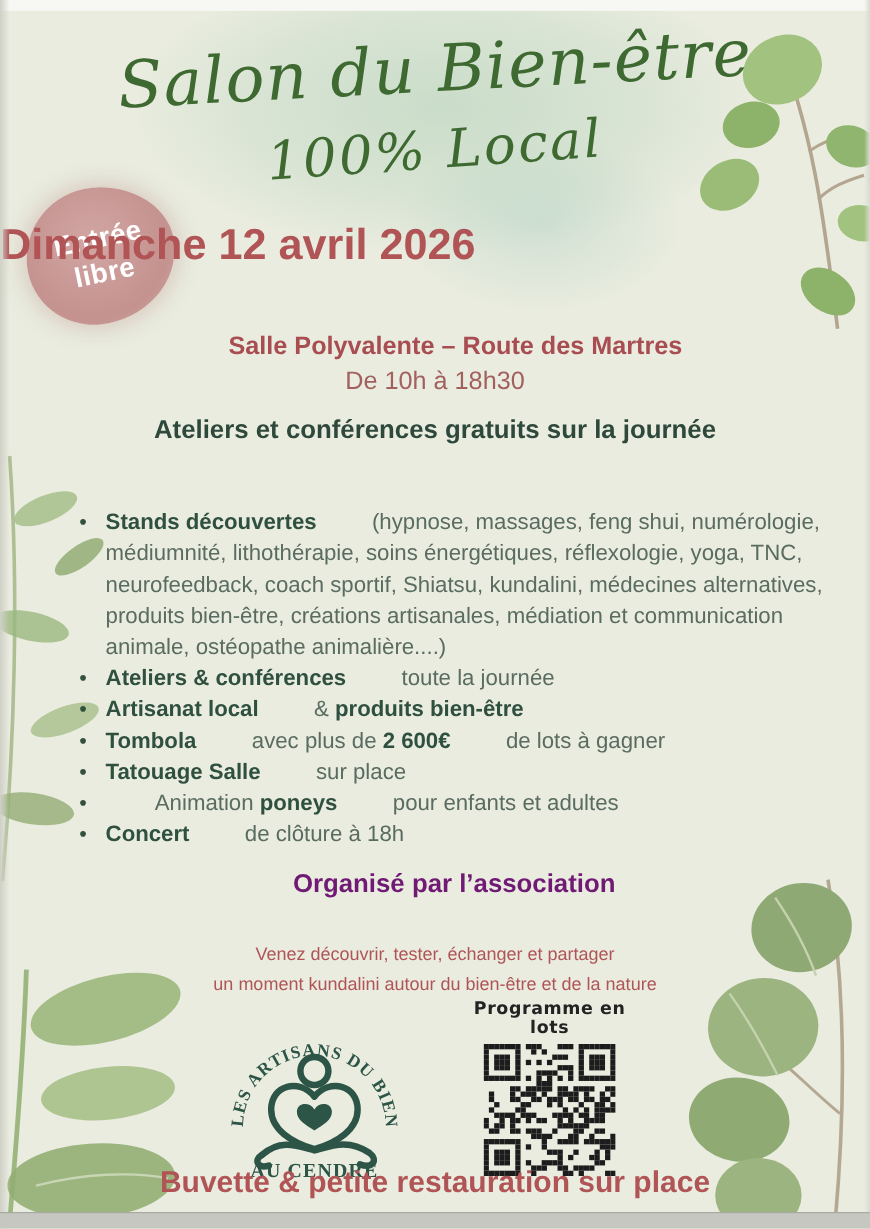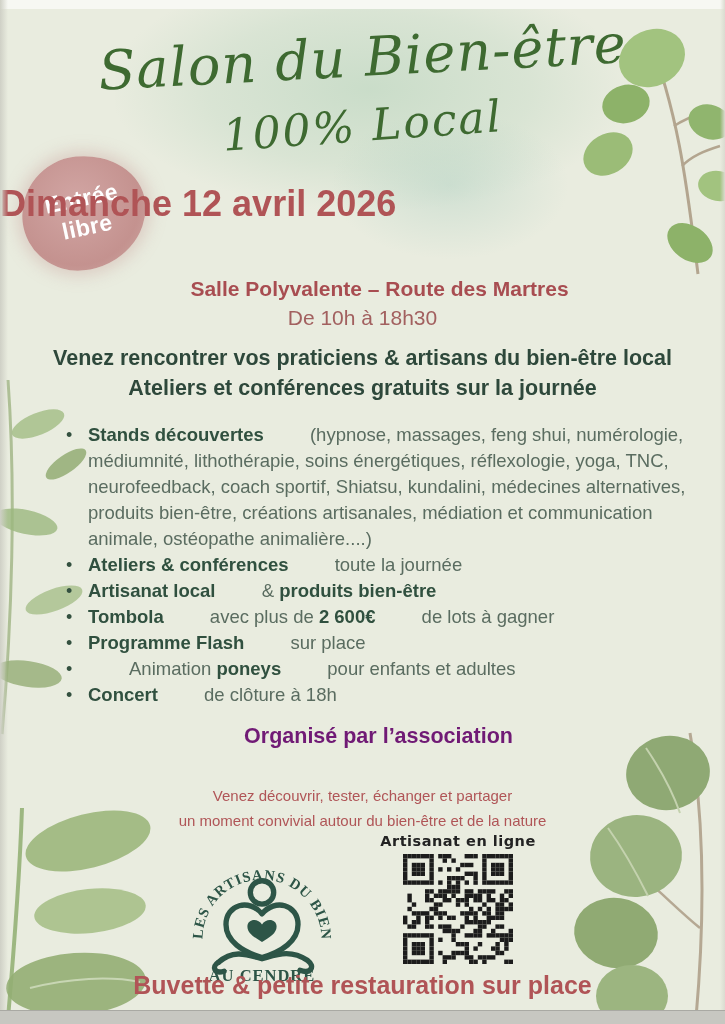--- a/index.html
+++ b/index.html
@@ -125,59 +125,58 @@
       <div>Entrée</div>
       <div>libre</div>
     </div>
   </div>
 
   <div class="date">Dimanche 12 avril 2026</div>
   <div class="venue">Salle Polyvalente – Route des Martres</div>
   <div class="hours">De 10h à 18h30</div>
 
   <div class="headline">
-    <div>Venez rencontrer vos praticiens &amp; artisans du bien-être local</div>
     <div>Ateliers et conférences gratuits sur la journée</div>
   </div>
 
   <ul class="bullets">
       <li><span class="dot">•</span><span class="b">Stands découvertes </span><span class="r">(hypnose, massages, feng shui, numérologie, médiumnité, lithothérapie, soins énergétiques, réflexologie, yoga, TNC, neurofeedback, coach sportif, Shiatsu, kundalini, médecines alternatives, produits bien-être, créations artisanales, médiation et communication animale, ostéopathe animalière....)</span></li>
       <li><span class="dot">•</span><span class="b">Ateliers &amp; conférences </span><span class="r">toute la journée</span></li>
       <li><span class="dot">•</span><span class="b">Artisanat local </span><span class="r">&amp; </span><span class="b">produits bien-être</span></li>
       <li><span class="dot">•</span><span class="b">Tombola </span><span class="r">avec plus de </span><span class="b">2 600€ </span><span class="r">de lots à gagner</span></li>
-      <li><span class="dot">•</span><span class="b">Programme Flash </span><span class="r">sur place</span></li>
+      <li><span class="dot">•</span><span class="b">Tatouage Salle </span><span class="r">sur place</span></li>
       <li><span class="dot">•</span><span class="r">Animation </span><span class="b"> poneys </span><span class="r">pour enfants et adultes</span></li>
       <li><span class="dot">•</span><span class="b">Concert </span><span class="r">de clôture à 18h</span></li>
     </ul>
 
   <div class="organizer">
     <div>Organisé par l’association</div>
   </div>
   <div class="invite">
     <div>Venez découvrir, tester, échanger et partager</div>
-    <div>un moment convivial autour du bien-être et de la nature</div>
+    <div>un moment kundalini autour du bien-être et de la nature</div>
   </div>
 
   <svg class="logo" viewBox="0 0 158 150">
     <defs>
         <path id="arcpath" d="M 18,106 A 61,61 0 1 1 140,106" fill="none"></path>
       </defs>
     <text font-family="Liberation Serif, DejaVu Serif, serif" font-size="15" font-weight="bold" fill="#2d5547" letter-spacing="1">
       <textPath href="#arcpath" startOffset="0">LES ARTISANS DU BIEN ÊTRE</textPath>
     </text>
     <circle cx="79" cy="58" r="12" stroke="#2d5547" stroke-width="5.5" fill="none"></circle>
     <path d="M79,80 C66,64 42,70 42,91 C42,108 59,119 79,125 C99,119 116,108 116,91 C116,70 92,64 79,80 Z" stroke="#2d5547" stroke-width="5.5" fill="none" stroke-linejoin="round"></path>
     <path d="M79,91 C75,84 64,85 64,93 C64,100 71,104 79,109 C87,104 94,100 94,93 C94,85 83,84 79,91 Z" fill="#2d5547"></path>
     <path d="M34,130 C50,116 64,122 79,126 C94,122 108,116 126,128 C134,134 129,142 118,138" stroke="#2d5547" stroke-width="5.5" fill="none" stroke-linecap="round"></path>
     <path d="M34,130 C27,134 30,142 40,139" stroke="#2d5547" stroke-width="5.5" fill="none" stroke-linecap="round"></path>
     <text x="79" y="149" text-anchor="middle" font-family="Liberation Serif, DejaVu Serif, serif" font-size="17" font-weight="bold" fill="#2d5547" letter-spacing="1">AU CENDRE</text>
   </svg>
 
   <div class="qr-area">
-    <div class="qr-label">Artisanat en ligne</div>
+    <div class="qr-label">Programme en lots</div>
     <div class="qr-box"><svg width="110.00000000000001" height="110.00000000000001" viewBox="0 0 110.00000000000001 110.00000000000001">
           <rect x="0" y="0" width="4.4" height="4.4" fill="#1c1c1c"></rect>
           <rect x="4.4" y="0" width="4.4" height="4.4" fill="#1c1c1c"></rect>
           <rect x="8.8" y="0" width="4.4" height="4.4" fill="#1c1c1c"></rect>
           <rect x="13.200000000000001" y="0" width="4.4" height="4.4" fill="#1c1c1c"></rect>
           <rect x="17.6" y="0" width="4.4" height="4.4" fill="#1c1c1c"></rect>
           <rect x="22" y="0" width="4.4" height="4.4" fill="#1c1c1c"></rect>
           <rect x="26.400000000000002" y="0" width="4.4" height="4.4" fill="#1c1c1c"></rect>
           <rect x="35.2" y="0" width="4.4" height="4.4" fill="#1c1c1c"></rect>
           <rect x="39.6" y="0" width="4.4" height="4.4" fill="#1c1c1c"></rect>

